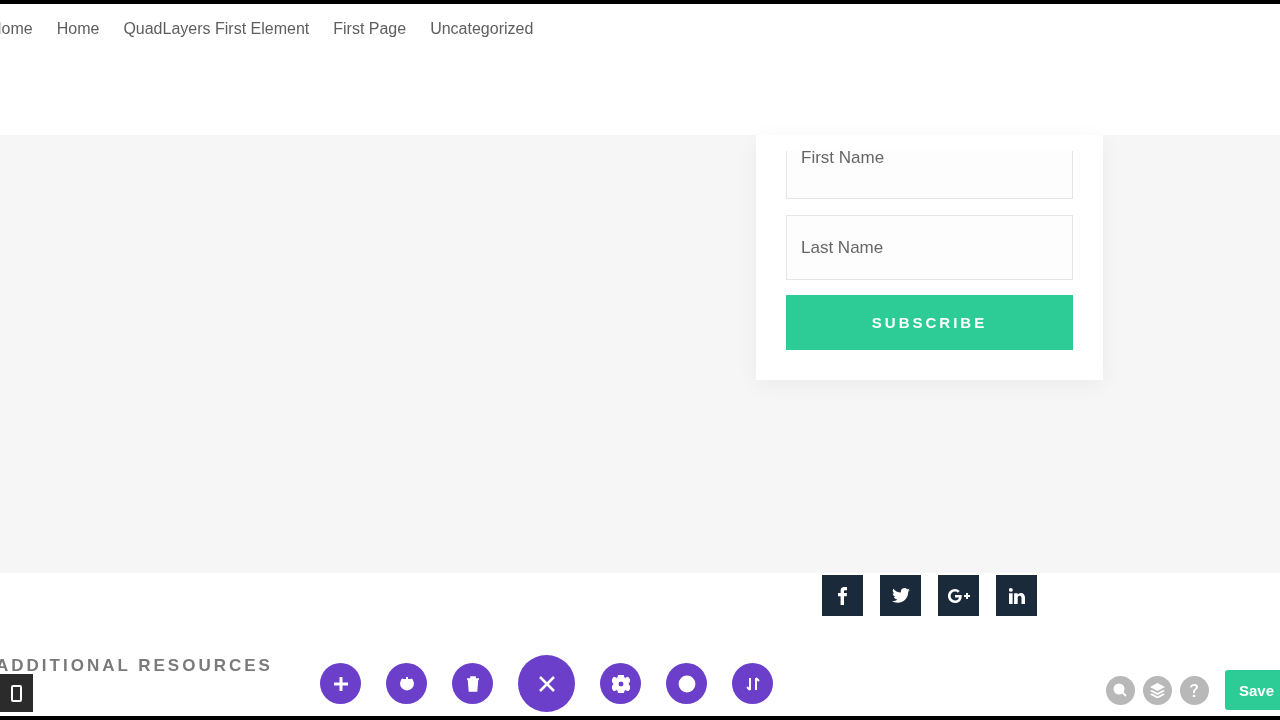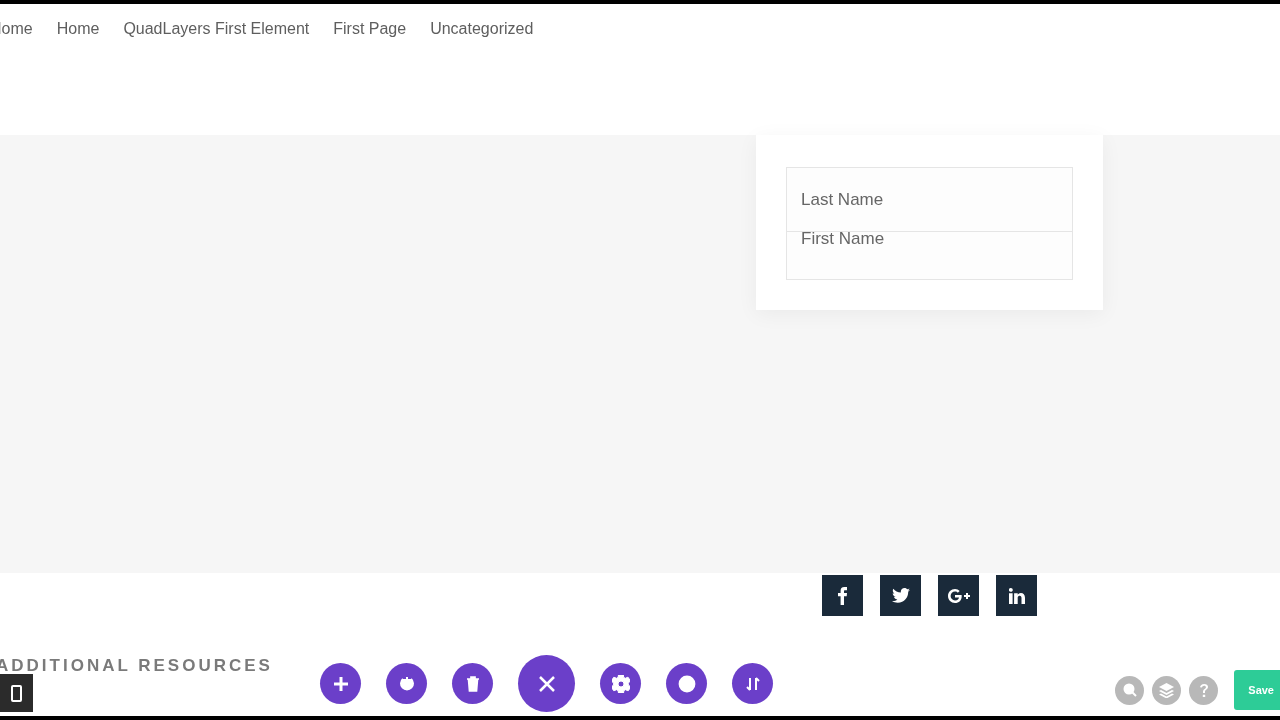--- a/index.html
+++ b/index.html
@@ -21,44 +21,47 @@
 .resources { position: absolute; top: 656px; left: -4px; color: #7a7a7a; font-weight: 700; letter-spacing: 3px; font-size: 17px; }
 .blackbtn { position: absolute; bottom: 8px; left: 0; width: 33px; height: 38px; background: #2b2b2b; display: flex; align-items: center; justify-content: center; color: #fff; cursor: pointer; }
 .blackbtn .inner { width: 11px; height: 17px; border: 2px solid #fff; border-radius: 2px; }
 .pbtns { position: absolute; bottom: 8px; left: 320px; display: flex; align-items: center; gap: 25px; }
 .pbtn { width: 41px; height: 41px; border-radius: 50%; background: #6b3fc9; display: flex; align-items: center; justify-content: center; cursor: pointer; }
 .pbtn.big { width: 57px; height: 57px; }
 .pbtn svg { fill: #fff; stroke: #fff; }
 .rbtns { position: absolute; bottom: 10px; right: 0; display: flex; align-items: center; gap: 8px; }
 .gbtn { width: 29px; height: 29px; border-radius: 50%; background: #b8b8b8; display: flex; align-items: center; justify-content: center; cursor: pointer; }
 .gbtn svg { fill: #fff; }
-.savebtn { height: 40px; background: #2dcc97; color: #fff; font-weight: 600; font-size: 11px; padding: 0 6px 0 14px; display: flex; align-items: center; margin-left: 8px; cursor: pointer; border-radius: 3px 0 0 3px; }
+.savebtn { height: 40px; background: #2dcc97; color: #fff; font-weight: 600; font-size: 15px; padding: 0 6px 0 14px; display: flex; align-items: center; margin-left: 8px; cursor: pointer; border-radius: 3px 0 0 3px; }
 </style>
 </head>
 <body>
 
 <div class="blackbar top"></div>
 <div class="blackbar bottom"></div>
 
 <div class="nav">
   <a>Home</a>
   <a>Home</a>
   <a>QuadLayers First Element</a>
   <a>First Page</a>
   <a>Uncategorized</a>
 </div>
 
 <div class="graybg">
 
   <div class="formcard">
+    <div class="inputbox first">
+      <span>First Name</span>
+    </div>
     <div class="inputbox">
       <span>Last Name</span>
     </div>
-    <div class="inputbox first">
-      <span>First Name</span>
+    <div class="subscribe">
+      <span>SUBSCRIBE</span>
     </div>
   </div>
 
   <div class="socials">
     <div class="soc">
       <svg width="9" height="18" viewBox="0 0 9 18">
           <path d="M6 6V4.3c0-.7.2-1 1.1-1H9V0H6.4C3.6 0 2.6 1.4 2.6 3.9V6H0v3.3h2.6V18H6V9.3h2.7L9 6H6z"></path>
         </svg>
     </div>
     <div class="soc">

